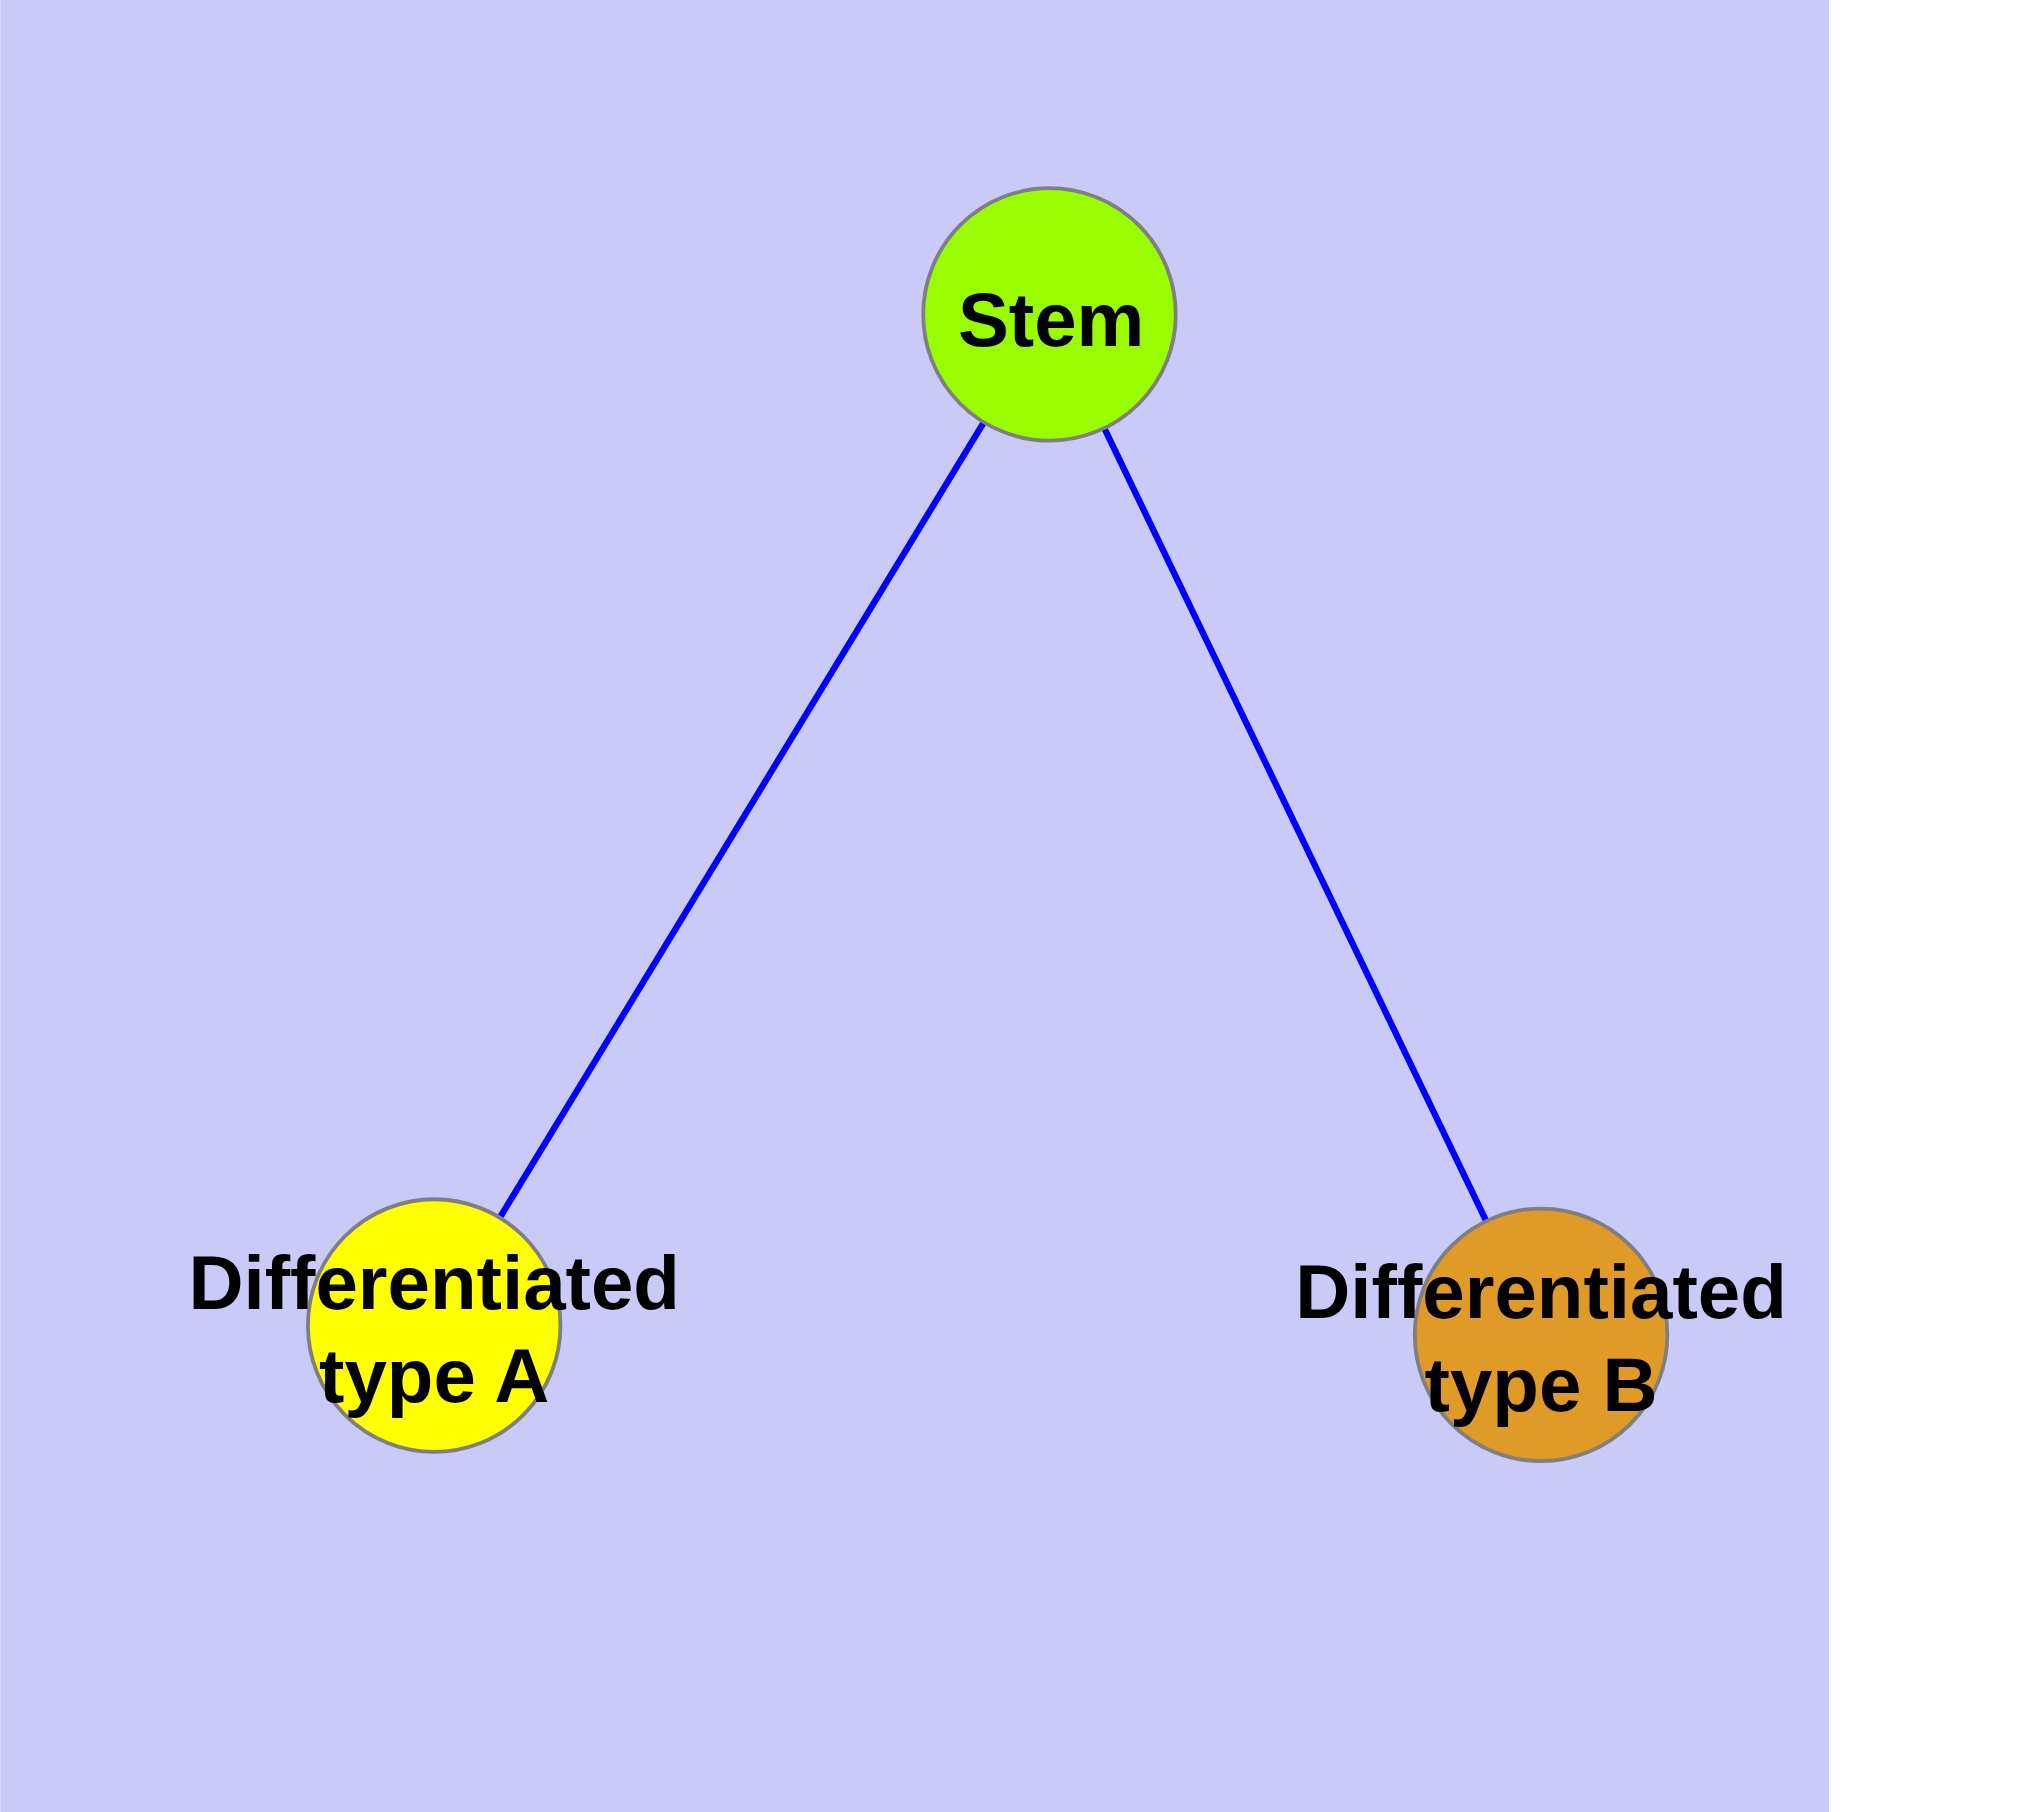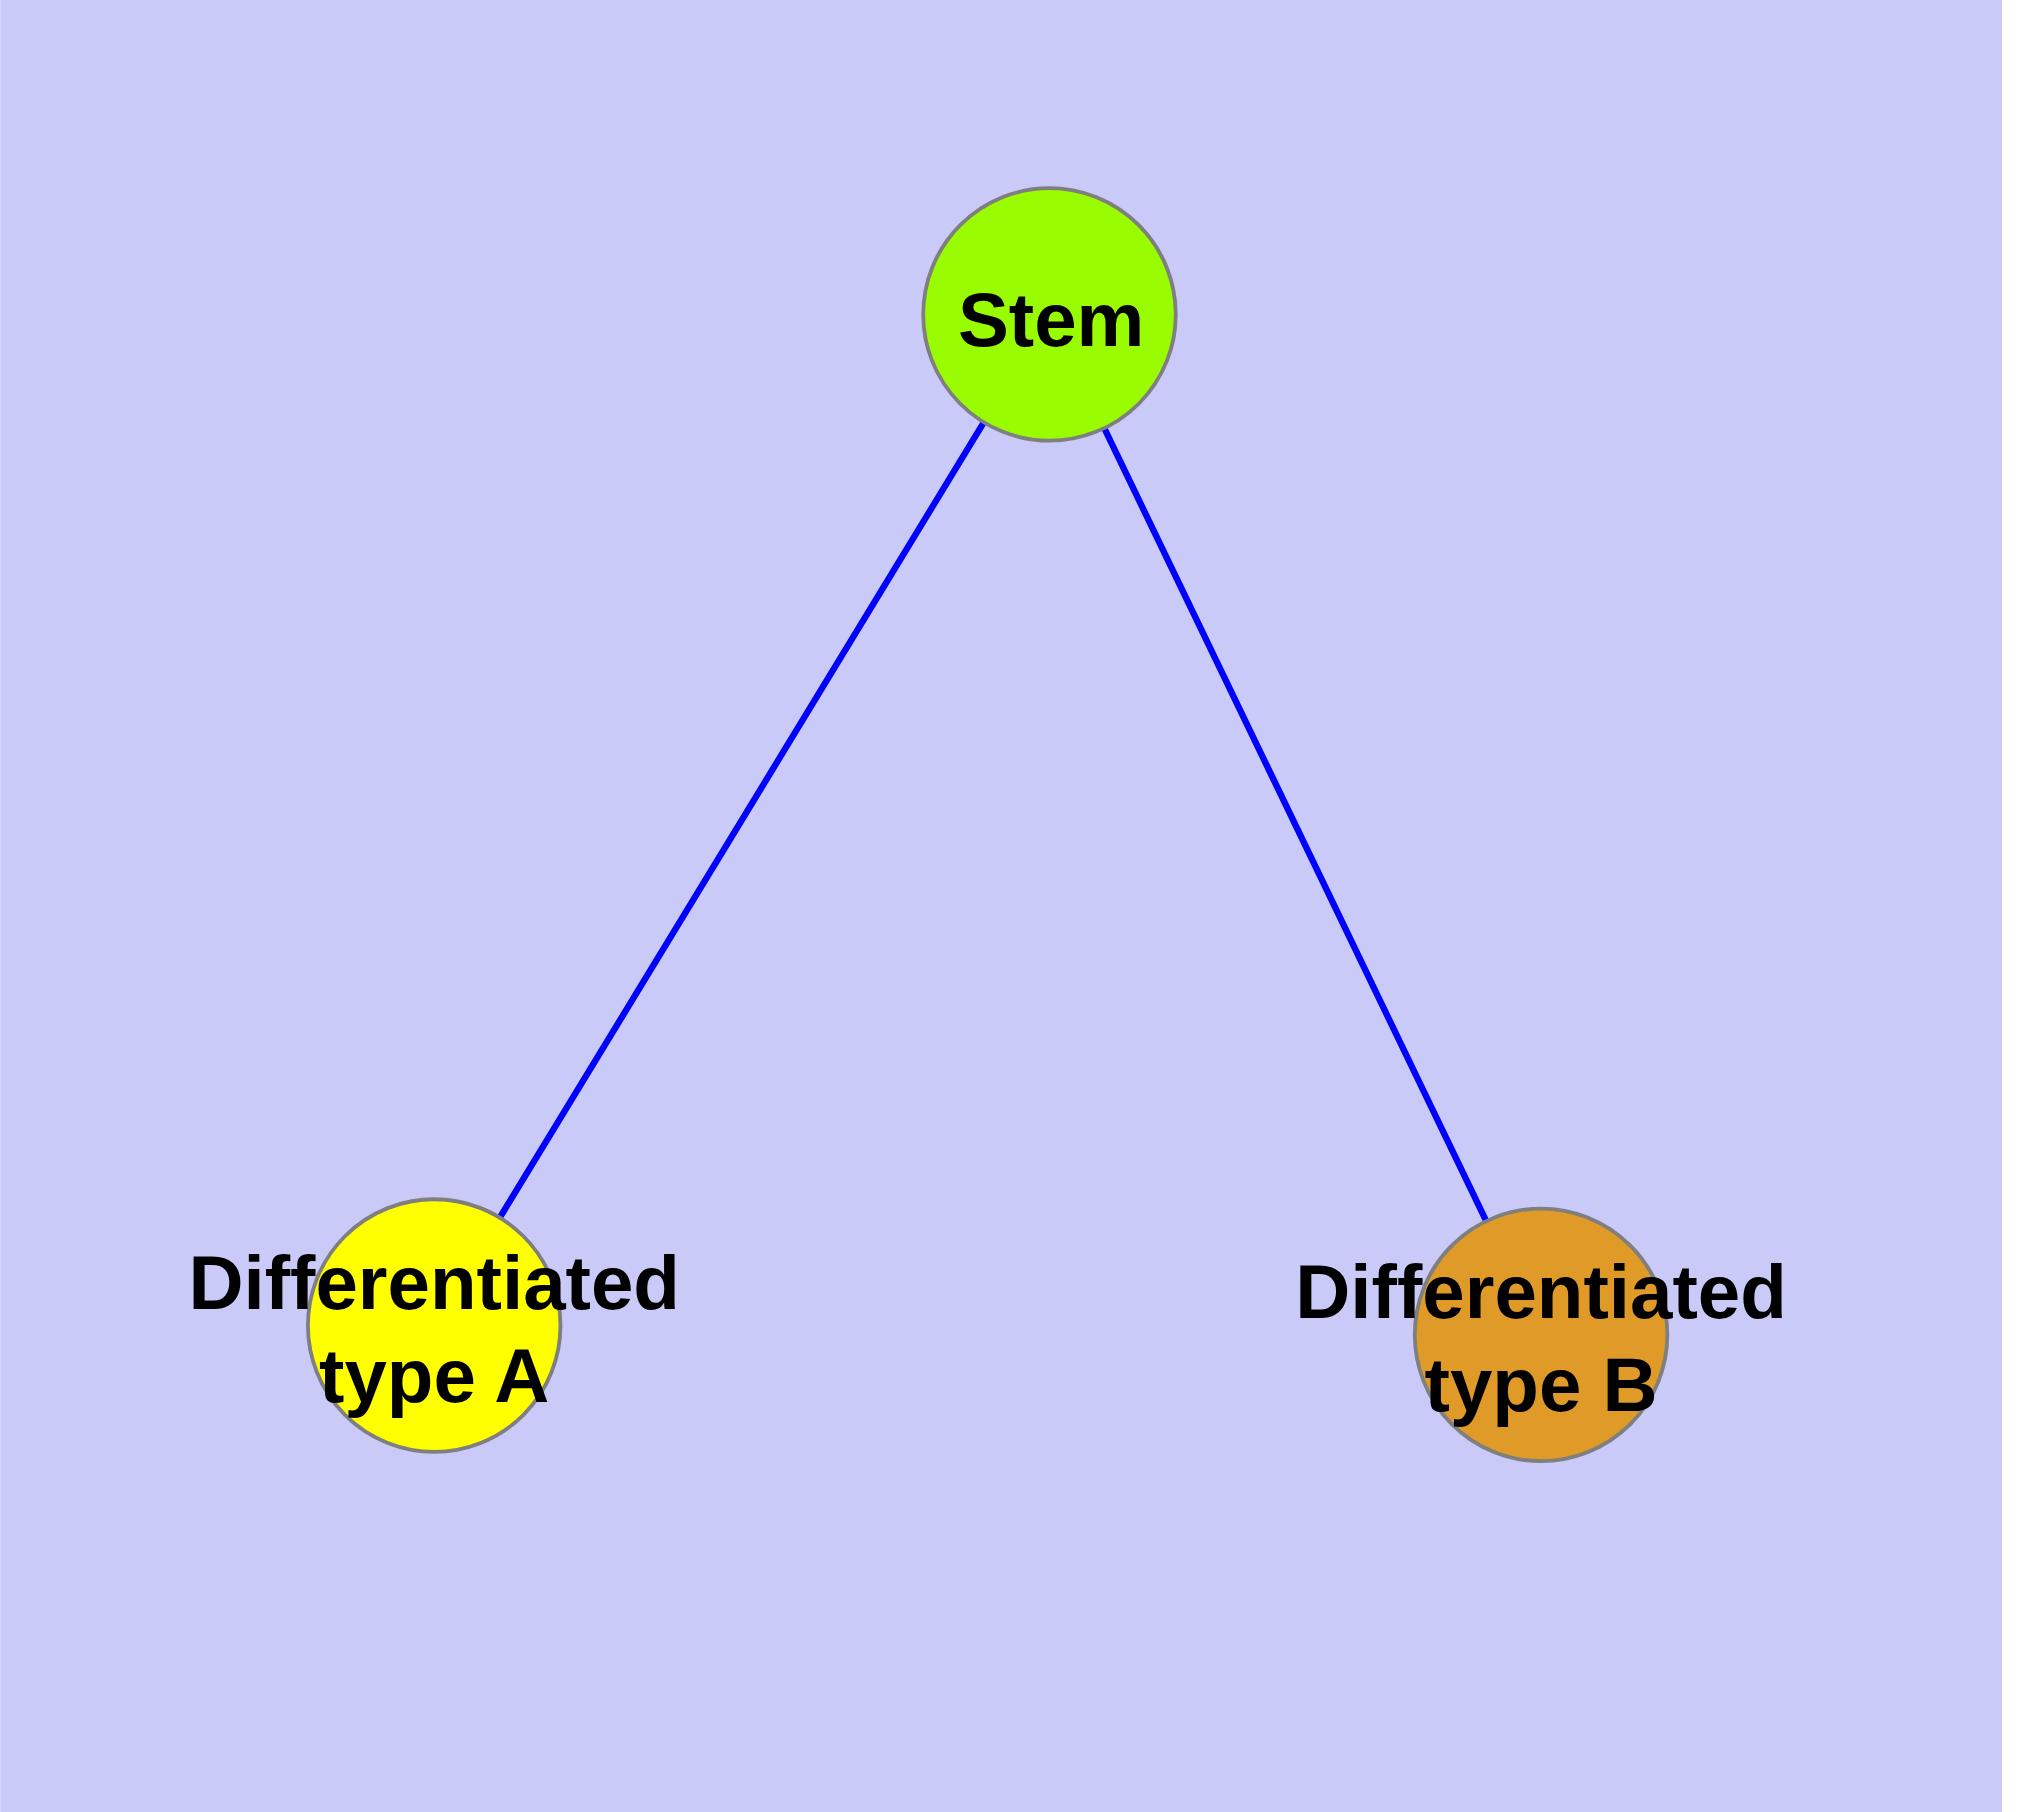--- a/index.html
+++ b/index.html
@@ -1,21 +1,21 @@
 <!DOCTYPE html>
 <html style="font-size:13.6px"><head>
 <meta charset="utf-8">
 <style>
   html, body {
     margin: 0;
     padding: 0;
   }
   .stage {
     position: relative;
-    width: 2002px;
+    width: 1829px;
     height: 1812px;
     overflow: hidden;
     font-family: "Liberation Sans", sans-serif;
   }
   svg.graph {
     display: block;
     width: 2021px;
     height: 1812px;
   }
   .edge {

